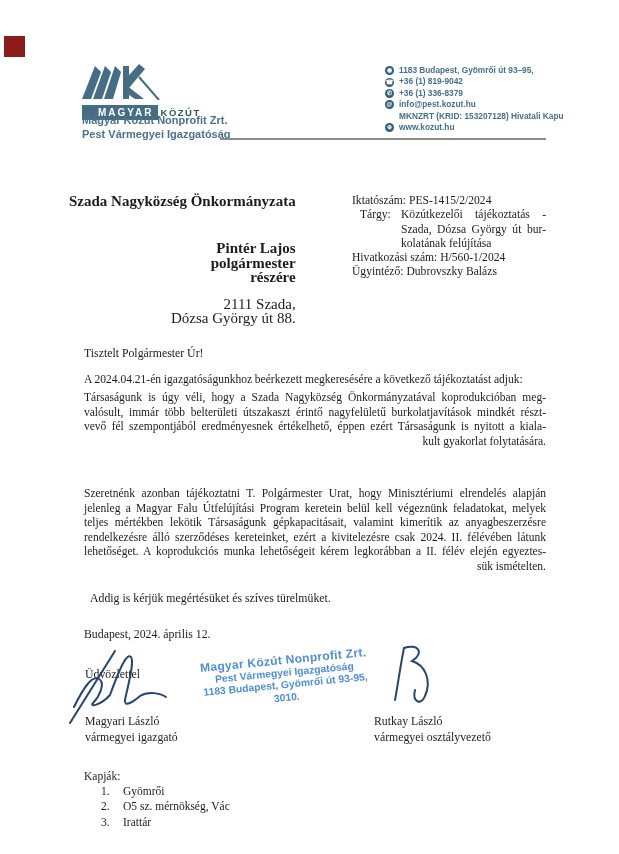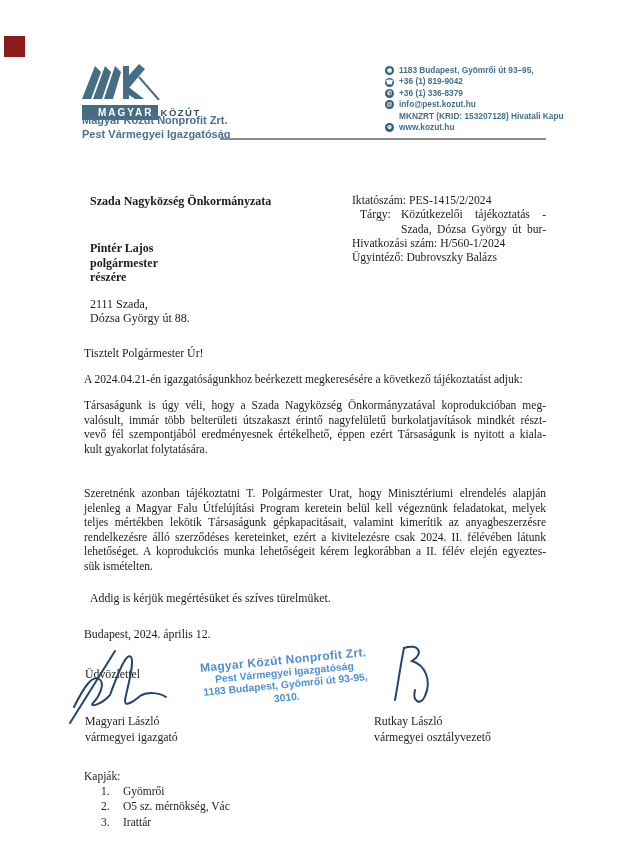--- a/index.html
+++ b/index.html
@@ -27,34 +27,34 @@
     font-size:8.3px;line-height:11.4px;color:#44708c;font-weight:600;}
   .contact .row{display:flex;align-items:center;white-space:nowrap;}
   .cicon{
     display:inline-flex;align-items:center;justify-content:center;
     width:9px;height:9px;border-radius:50%;background:#30607d;color:#fff;
     font-size:6px;margin-right:5px;flex:0 0 9px;line-height:9px;
   }
   .cicon.none{background:transparent;}
   .hr-rule{left:220px;top:138px;width:326px;height:2px;background:#8c8c8c;}
   
-  .recipient{left:90px;top:194px;font-size:12px;line-height:14.3px;}
+  .recipient{left:69px;top:194px;font-size:15px;line-height:14.3px;text-align:right;}
   .recipient .b{font-weight:bold;}
   .meta{left:352px;top:194px;width:194px;font-size:11.6px;line-height:14.3px;}
   .meta .trow{display:flex;}
   .meta .tlabel{flex:0 0 41px;margin-left:8px;}
   .meta .tval{flex:1;text-align:justify;text-align-last:justify;}
   .meta .tval.last{text-align:left;text-align-last:left;}
   
   .bodytxt{font-size:11.5px;line-height:14.6px;width:462px;}
   .jline{text-align:justify;text-align-last:justify;white-space:normal;}
-  .jlast{text-align:left;}
+  .jlast{text-align:right;}
   .salutation{left:84px;top:346px;font-size:11.8px;}
   .intro{left:84px;top:372px;}
-  .para1{left:84px;top:398px;}
+  .para1{left:84px;top:390px;}
   .para2{left:84px;top:486px;}
   .addig{left:84px;top:591px;font-size:11.8px;margin-left:6px;}
   .dateline{left:84px;top:627px;font-size:11.8px;}
   
   .greeting{left:85px;top:667px;font-size:11.8px;}
   .sig-left{left:68px;top:645px;}
   .sig-right{left:388px;top:642px;}
   .stamp{
     left:190px;top:654px;width:190px;text-align:center;
     font-family:"Liberation Sans",sans-serif;color:#3f86d8;opacity:.92;
@@ -142,20 +142,24 @@
   <div class="abs meta">
     <div>Iktatószám: PES-1415/2/2024</div>
     <div class="trow">
       <span class="tlabel">Tárgy:</span>
       <span class="tval">Közútkezelői tájékoztatás -</span>
     </div>
     <div class="trow">
       <span class="tlabel"></span>
       <span class="tval">Szada, Dózsa György út bur-</span>
     </div>
+    <div class="trow">
+      <span class="tlabel"></span>
+      <span class="tval last">kolatának felújítása</span>
+    </div>
     <div>Hivatkozási szám: H/560-1/2024</div>
     <div>Ügyintéző: Dubrovszky Balázs</div>
   </div>
 
   <div class="abs salutation">Tisztelt Polgármester Úr!</div>
   <div class="abs intro bodytxt">A 2024.04.21-én igazgatóságunkhoz beérkezett megkeresésére a következő tájékoztatást adjuk:</div>
 
   <div class="abs para1 bodytxt">
     <div class="jline">Társaságunk is úgy véli, hogy a Szada Nagyközség Önkormányzatával koprodukcióban meg-</div>
     <div class="jline">valósult, immár több belterületi útszakaszt érintő nagyfelületű burkolatjavítások mindkét részt-</div>

